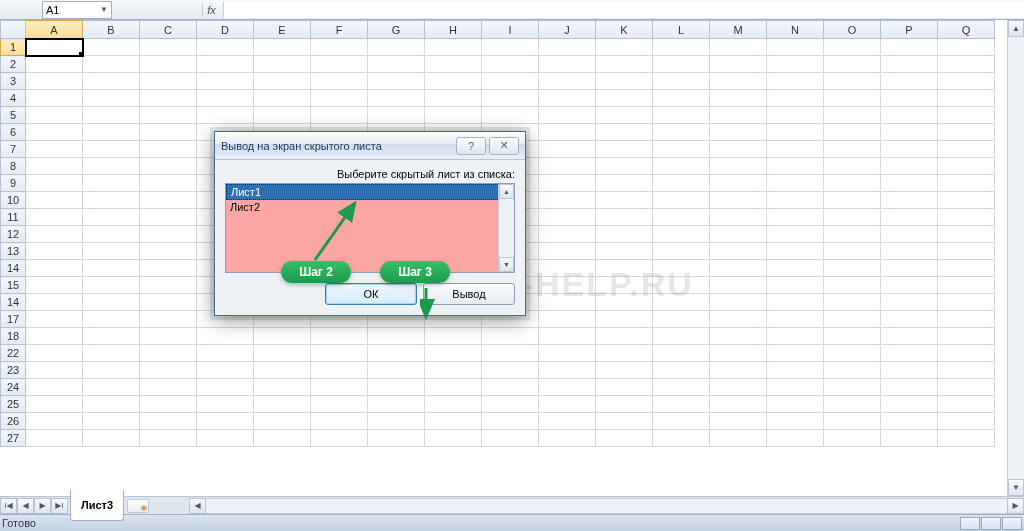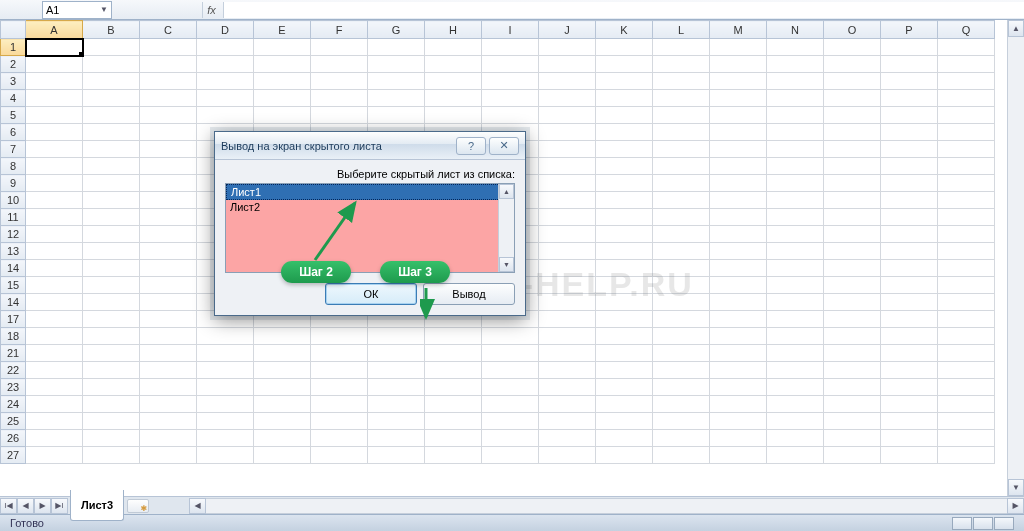--- a/index.html
+++ b/index.html
@@ -88,21 +88,21 @@
   .hscroll { flex:1; margin-left:40px; display:flex; align-items:center; }
   .hscroll .arrow{ width:17px; height:16px; border:1px solid #b7c4d6;
     background:linear-gradient(#f7f9fc,#dde5ef); font-size:8px;
     display:flex; align-items:center; justify-content:center; color:#556;}
   .hscroll .track{ flex:1; height:16px; background:#eef1f5;
     border-top:1px solid #c6cfdb; border-bottom:1px solid #c6cfdb;}
 
   
   .status-bar{ height:17px; background:linear-gradient(#dbe4ef,#c4d1e0);
     border-top:1px solid #9fb2c9; font-size:11px; color:#335;
-    display:flex; align-items:center; padding:0 10px; justify-content:space-between;}
+    display:flex; align-items:center; padding:0 2px; justify-content:space-between;}
   .view-btns{ display:flex; gap:1px; }
   .view-btn{ width:20px; height:13px; border:1px solid #98a9bd;
     background:linear-gradient(#f4f7fb,#d8e1ec);}
 
   
   .dialog {
     position:absolute; left:214px; top:111px; width:312px;
     background:#eef1f5; border:1px solid #4a6a8a;
     box-shadow:0 4px 18px rgba(0,0,0,.45), 0 0 0 4px rgba(90,120,150,.15);
     font-size:11px;
@@ -534,40 +534,20 @@
           <td class="cell"></td>
           <td class="cell"></td>
           <td class="cell"></td>
           <td class="cell"></td>
           <td class="cell"></td>
           <td class="cell"></td>
           <td class="cell"></td>
         </tr>
         <tr>
           <th class="row-hdr">18</th>
-          <td class="cell"></td>
-          <td class="cell"></td>
-          <td class="cell"></td>
-          <td class="cell"></td>
-          <td class="cell"></td>
-          <td class="cell"></td>
-          <td class="cell"></td>
-          <td class="cell"></td>
-          <td class="cell"></td>
-          <td class="cell"></td>
-          <td class="cell"></td>
-          <td class="cell"></td>
-          <td class="cell"></td>
-          <td class="cell"></td>
-          <td class="cell"></td>
-          <td class="cell"></td>
-          <td class="cell"></td>
-        </tr>
-        <tr>
-          <th class="row-hdr">21</th>
           <td class="cell"></td>
           <td class="cell"></td>
           <td class="cell"></td>
           <td class="cell"></td>
           <td class="cell"></td>
           <td class="cell"></td>
           <td class="cell"></td>
           <td class="cell"></td>
           <td class="cell"></td>
           <td class="cell"></td>

